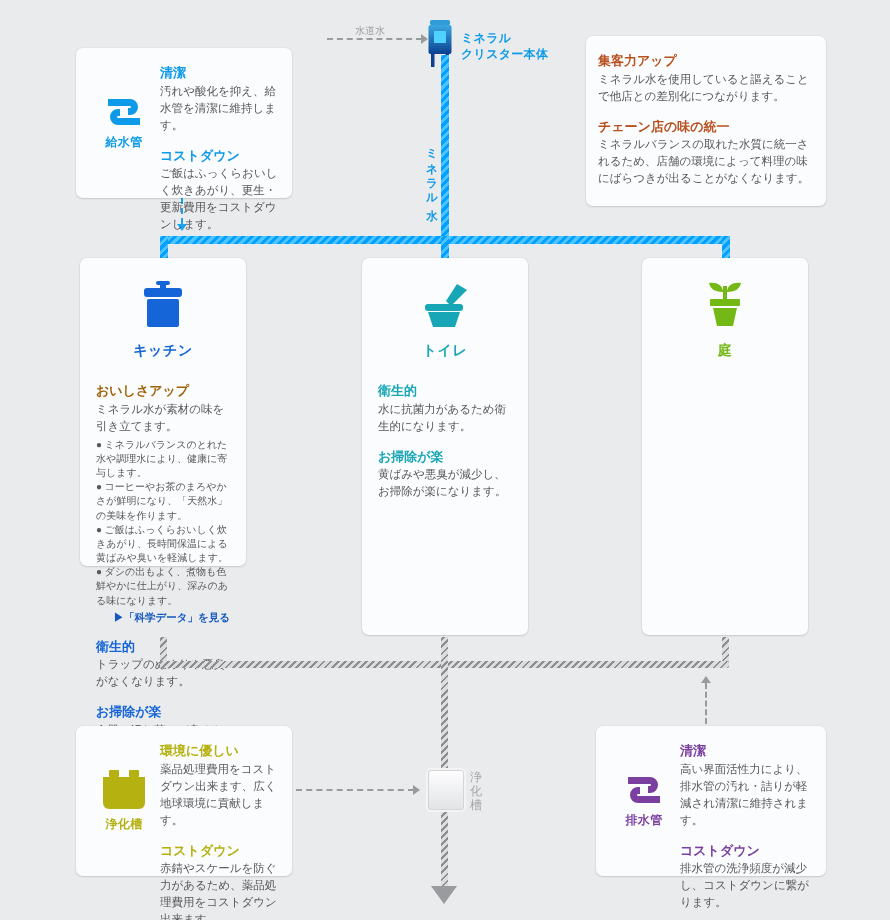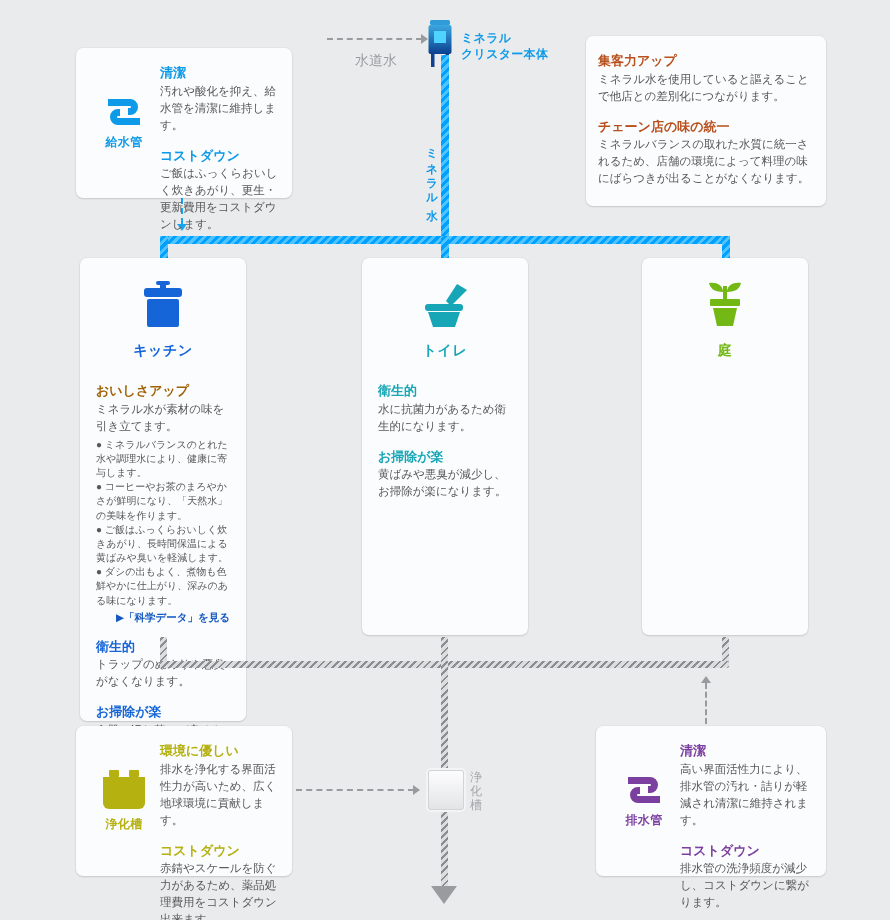--- a/index.html
+++ b/index.html
@@ -57,21 +57,21 @@
     background-image: repeating-linear-gradient(
       -45deg, #8b8d90 0 2px, #dcdddf 2px 5px);
   }
 
   .v-label {
     position: absolute;
     writing-mode: vertical-rl;
     font-size: 11.5px; font-weight: bold; color: #0d9ae8;
     letter-spacing: 2px;
   }
-  .h-label { position: absolute; font-size: 14px; color: #9a9b9e; margin-top: 28px; }
+  .h-label { position: absolute; font-size: 10px; color: #9a9b9e; }
 
   
   .dashed-v {
     position: absolute; width: 0;
     border-left: 2px dashed #9a9b9e;
   }
   .dashed-v.blue { border-left-color: #18a5f0; }
   .dashed-h {
     position: absolute; height: 0;
     border-top: 2px dashed #9a9b9e;
@@ -180,21 +180,21 @@
         <div class="blk-title" style="color:#b8511f;">集客力アップ</div>
         <div class="blk-text">ミネラル水を使用していると謳えることで他店との差別化につながります。</div>
       </div>
       <div class="blk">
         <div class="blk-title" style="color:#b8511f;">チェーン店の味の統一</div>
         <div class="blk-text">ミネラルバランスの取れた水質に統一されるため、店舗の環境によって料理の味にばらつきが出ることがなくなります。</div>
       </div>
     </div>
   </div>
 
-  <div class="card mid-card" style="left:80px; top:258px; width:166px; height:463px;">
+  <div class="card mid-card" style="left:80px; top:258px; width:166px; height:308px;font-family:Liberation Serif, serif;">
     <div class="mid-head">
       <svg width="54" height="50" viewBox="0 0 54 50">
         <rect x="20" y="1" width="14" height="4" rx="2" fill="#1565d8"></rect>
         <rect x="24" y="4" width="6" height="4" fill="#1565d8"></rect>
         <rect x="8" y="8" width="38" height="9" rx="3" fill="#1565d8"></rect>
         <rect x="11" y="19" width="32" height="28" rx="2" fill="#1565d8"></rect>
       </svg>
       <div class="mid-cap" style="color:#1565d8;">キッチン</div>
     </div>
     <div class="mid-body">
@@ -277,21 +277,21 @@
       <svg width="50" height="42" viewBox="0 0 50 42">
         <rect x="10" y="1" width="10" height="7" rx="1" fill="#b5b111"></rect>
         <rect x="30" y="1" width="10" height="7" rx="1" fill="#b5b111"></rect>
         <path d="M4 8 h42 v26 a6 6 0 0 1-6 6 H10 a6 6 0 0 1-6-6 z" fill="#b5b111"></path>
       </svg>
       <div class="icon-cap" style="color:#b5b111;">浄化槽</div>
     </div>
     <div class="side-text-col">
       <div class="blk">
         <div class="blk-title" style="color:#b5b111;">環境に優しい</div>
-        <div class="blk-text">排水を浄化する界面活性力が高いため、広く地球環境に貢献します。</div>
+        <div class="blk-text">薬品処理費用をコストダウン出来ます、広く地球環境に貢献します。</div>
       </div>
       <div class="blk">
         <div class="blk-title" style="color:#b5b111;">コストダウン</div>
         <div class="blk-text">赤錆やスケールを防ぐ力があるため、薬品処理費用をコストダウン出来ます。</div>
       </div>
     </div>
   </div>
 
   <div class="card side-card" style="left:596px; top:726px; width:230px; height:150px;">
     <div class="side-icon-col">

